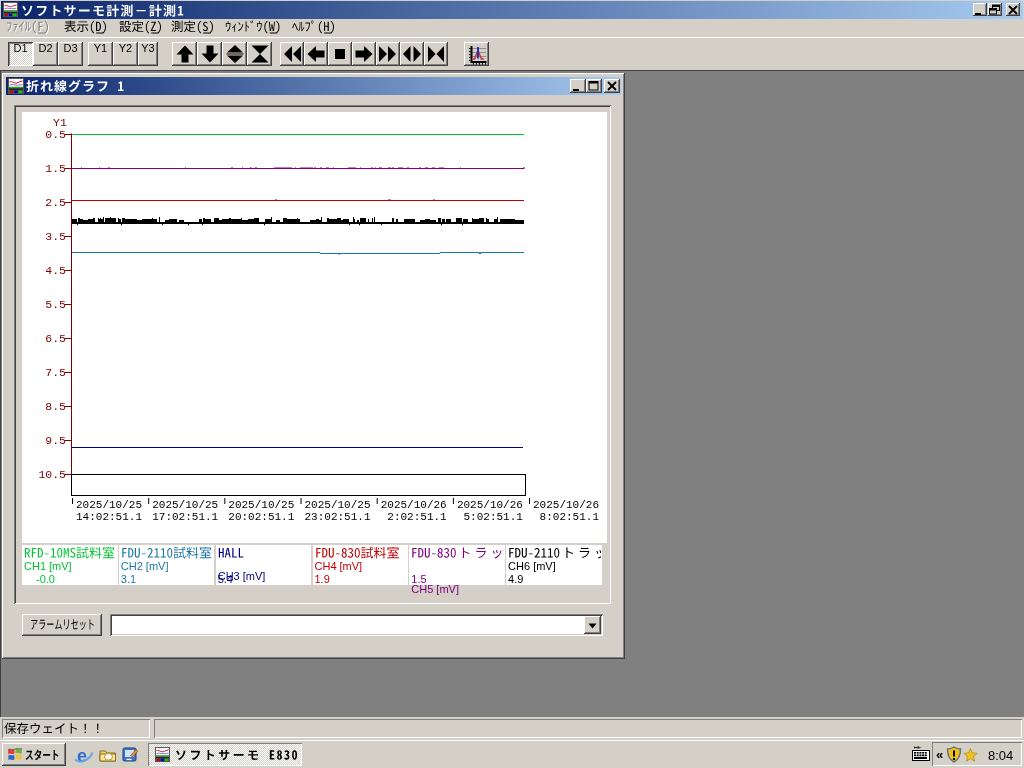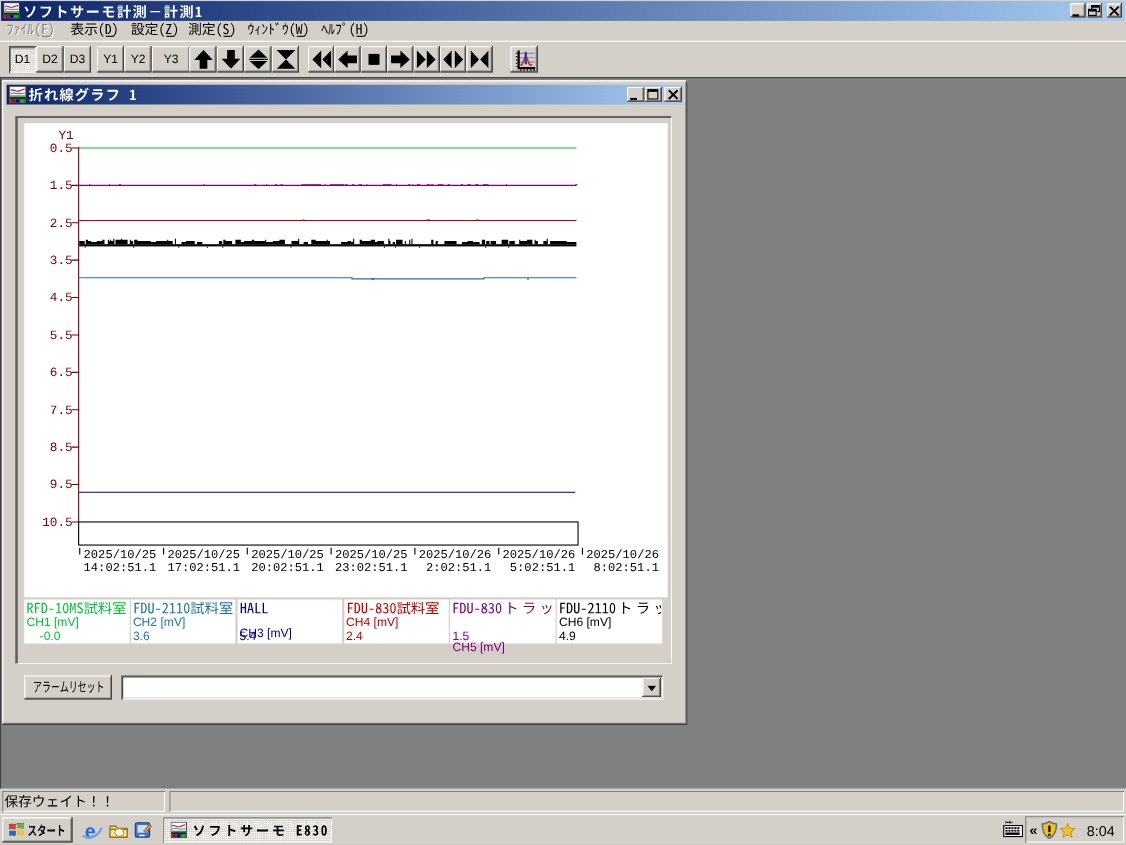--- a/index.html
+++ b/index.html
@@ -1,21 +1,21 @@
 <!DOCTYPE html>
 <html><head><meta charset="utf-8"><style>
 *{margin:0;padding:0;box-sizing:border-box}
 html,body{width:1024px;height:768px;overflow:hidden}
 body{position:relative;background:#d4d0c8;font-family:"Liberation Sans",sans-serif}
 .abs{position:absolute}
 .raised{box-shadow:inset -1px -1px 0 #404040,inset 1px 1px 0 #fff,inset -2px -2px 0 #808080,inset 2px 2px 0 #d4d0c8}
 .raised1{box-shadow:inset -1px -1px 0 #404040,inset 1px 1px 0 #fff}
 .sunk{box-shadow:inset 1px 1px 0 #808080,inset -1px -1px 0 #fff,inset 2px 2px 0 #404040,inset -2px -2px 0 #d4d0c8}
 .sunk1{box-shadow:inset 1px 1px 0 #808080,inset -1px -1px 0 #fff}
-.tbtn{position:absolute;background:#d4d0c8;box-shadow:inset -1px -1px 0 #404040,inset 1px 1px 0 #fff,inset -2px -2px 0 #808080;display:flex;align-items:center;justify-content:center}
+.tbtn{position:absolute;background:#d4d0c8;box-shadow:inset -1px -1px 0 #404040,inset 1px 1px 0 #fff,inset -2px -2px 0 #808080;display:flex;align-items:flex-start;justify-content:center}
 .tbtn.pressed{box-shadow:inset 1px 1px 0 #404040,inset -1px -1px 0 #fff,inset 2px 2px 0 #808080;background-image:conic-gradient(#fff 25%,#d4d0c8 0 50%,#fff 0 75%,#d4d0c8 0);background-size:2px 2px}
 .blab{font-size:11px;font-family:"Liberation Sans",sans-serif;color:#000}
 .mono11{position:absolute;font-family:Liberation Sans, sans-serif;font-size:11px;line-height:11px;white-space:pre}
 .cap{position:absolute;background:linear-gradient(90deg,#0a246a,#a6caf0)}
 .wbtn{position:absolute;background:#d4d0c8;box-shadow:inset -1px -1px 0 #404040,inset 1px 1px 0 #fff,inset -2px -2px 0 #808080;display:flex;align-items:center;justify-content:center}
 </style></head><body>
 <div class="cap" style="left:1px;top:1px;width:1022px;height:18px"></div>
 <svg width="15" height="15" viewBox="0 0 16 16" style="position:absolute;left:3px;top:2px">
 <rect x="0" y="0" width="16" height="16" fill="#555"></rect>
 <rect x="1" y="1" width="14" height="9" fill="#fff"></rect>
@@ -54,21 +54,21 @@
   </div>
 <div class="tbtn " style="left:58px;top:42px;width:25px;height:24px">
     <span class="blab">D3</span>
   </div>
 <div class="tbtn " style="left:88px;top:42px;width:25px;height:24px">
     <span class="blab">Y1</span>
   </div>
 <div class="tbtn " style="left:113px;top:42px;width:25px;height:24px">
     <span class="blab">Y2</span>
   </div>
-<div class="tbtn " style="left:138px;top:42px;width:35px;height:24px">
+<div class="tbtn " style="left:138px;top:42px;width:20px;height:24px">
     <span class="blab">Y3</span>
   </div>
 <div class="tbtn " style="left:172px;top:42px;width:25px;height:24px">
     <svg width="24" height="24" viewBox="0 0 24 24">
       <path d="M12 3.5 L20.5 12.5 H15.5 V20.5 H8.5 V12.5 H3.5 Z" fill="#000"></path>
     </svg>
   </div>
 <div class="tbtn " style="left:197px;top:42px;width:25px;height:24px">
     <svg width="24" height="24" viewBox="0 0 24 24">
       <path d="M12 20.5 L3.5 11.5 H8.5 V3.5 H15.5 V11.5 H20.5 Z" fill="#000"></path>
@@ -242,31 +242,31 @@
 <div style="position:absolute;left:506.1px;top:545px;width:95.6px;height:40px;background:#fff;overflow:hidden"></div>
 <svg width="94" height="13" style="position:absolute;left:23.0px;top:547px;z-index:60">
     <path transform="translate(1,10.5)" fill="#00c432" d="M2.1 -5.0V-8.6H2.8C4.0 -8.6 4.7 -8.1 4.7 -6.9C4.7 -5.6 4.0 -5.0 2.8 -5.0ZM4.8 0.0H6.1L4.2 -4.2C5.2 -4.6 5.9 -5.5 5.9 -6.9C5.9 -8.8 4.7 -9.6 3.0 -9.6H0.9V0.0H2.1V-4.0H3.0H3.1Z M7.8 0.0H9.0V-4.3H11.8V-5.3H9.0V-8.5H12.3V-9.6H7.8Z M13.8 0.0H15.4C17.7 0.0 19.0 -1.8 19.0 -4.8C19.0 -7.8 17.7 -9.6 15.4 -9.6H13.8ZM15.0 -1.0V-8.6H15.5C17.0 -8.6 17.8 -7.2 17.8 -4.8C17.8 -2.4 17.0 -1.0 15.5 -1.0Z M20.9 -3.2H24.6V-4.1H20.9Z M26.8 0.0H31.9V-1.0H30.0V-9.3H29.1C28.7 -9.0 28.1 -8.7 27.2 -8.6V-7.8H28.9V-1.0H26.8Z M35.8 0.2C37.3 0.2 38.3 -1.5 38.3 -4.7C38.3 -7.9 37.3 -9.4 35.8 -9.4C34.2 -9.4 33.2 -7.9 33.2 -4.7C33.2 -1.5 34.2 0.2 35.8 0.2ZM35.8 -0.8C34.9 -0.8 34.3 -1.9 34.3 -4.7C34.3 -7.5 34.9 -8.5 35.8 -8.5C36.6 -8.5 37.2 -7.5 37.2 -4.7C37.2 -1.9 36.6 -0.8 35.8 -0.8Z M39.7 0.0H40.7V-5.4C40.7 -6.2 40.5 -7.5 40.4 -8.3H40.5L41.0 -6.3L41.9 -2.7H42.5L43.5 -6.3L44.0 -8.3H44.0C44.0 -7.5 43.8 -6.2 43.8 -5.4V0.0H44.8V-9.6H43.6L42.6 -5.7L42.3 -4.1H42.2L41.9 -5.7L40.9 -9.6H39.7Z M48.8 0.2C50.4 0.2 51.4 -1.0 51.4 -2.4C51.4 -3.8 50.7 -4.5 49.8 -5.0L48.9 -5.6C48.0 -6.2 47.6 -6.6 47.6 -7.4C47.6 -8.2 48.2 -8.7 48.9 -8.7C49.6 -8.7 50.0 -8.3 50.5 -7.7L51.2 -8.5C50.6 -9.2 49.8 -9.7 48.9 -9.7C47.4 -9.7 46.4 -8.7 46.4 -7.3C46.4 -6.0 47.1 -5.4 48.0 -4.8L48.9 -4.2C49.7 -3.7 50.2 -3.2 50.2 -2.3C50.2 -1.5 49.6 -0.9 48.8 -0.9C48.1 -0.9 47.4 -1.4 46.9 -2.1L46.1 -1.2C46.8 -0.4 47.7 0.2 48.8 0.2Z M62.5 -10.5C63.0 -9.9 63.6 -9.2 63.8 -8.7L64.5 -9.2C64.3 -9.6 63.7 -10.3 63.2 -10.8ZM53.1 -7.0V-6.2H56.8V-7.0ZM53.1 -10.5V-9.7H56.7V-10.5ZM53.1 -5.3V-4.5H56.8V-5.3ZM52.5 -8.8V-7.9H57.1V-8.8ZM57.4 -5.6V-4.8H58.8V-1.0L57.2 -0.7L57.4 0.2C58.5 -0.1 60.0 -0.4 61.4 -0.7L61.3 -1.6L59.7 -1.2V-4.8H61.0V-5.6ZM61.4 -10.9 61.4 -8.3H57.3V-7.4H61.4C61.6 -2.3 62.0 1.0 63.5 1.1C64.0 1.1 64.4 0.6 64.7 -1.3C64.5 -1.4 64.1 -1.7 64.0 -1.9C63.9 -0.8 63.8 -0.2 63.6 -0.2C62.8 -0.2 62.4 -3.1 62.3 -7.4H64.4V-8.3H62.3V-10.9ZM53.1 -3.5V0.9H53.9V0.3H56.8V-3.5ZM53.9 -2.7H55.9V-0.5H53.9Z M65.7 -9.9C66.0 -9.0 66.4 -7.8 66.4 -7.0L67.2 -7.2C67.1 -8.0 66.8 -9.2 66.4 -10.1ZM69.9 -10.1C69.7 -9.3 69.3 -8.0 69.0 -7.2L69.7 -7.0C70.0 -7.7 70.4 -8.9 70.8 -9.9ZM71.7 -9.3C72.5 -8.9 73.4 -8.2 73.8 -7.7L74.3 -8.4C73.9 -8.9 73.0 -9.6 72.2 -10.0ZM71.0 -6.0C71.8 -5.6 72.8 -5.0 73.2 -4.5L73.7 -5.3C73.2 -5.7 72.3 -6.3 71.5 -6.7ZM65.6 -6.6V-5.6H67.4C67.0 -4.2 66.2 -2.5 65.4 -1.6C65.6 -1.3 65.8 -0.9 65.9 -0.6C66.5 -1.5 67.2 -2.9 67.7 -4.3V1.0H68.6V-4.3C69.1 -3.6 69.7 -2.6 69.9 -2.1L70.6 -2.9C70.3 -3.3 69.0 -5.0 68.6 -5.5V-5.6H70.7V-6.6H68.6V-10.9H67.7V-6.6ZM70.7 -2.6 70.9 -1.7 74.9 -2.5V1.0H75.9V-2.7L77.6 -3.0L77.4 -3.8L75.9 -3.6V-10.9H74.9V-3.4Z M86.0 -6.1C86.4 -5.8 86.9 -5.5 87.3 -5.1L82.6 -5.0C83.0 -5.6 83.4 -6.3 83.8 -6.9H88.9V-7.7H80.2V-6.9H82.6C82.3 -6.3 81.9 -5.6 81.5 -5.0L79.7 -5.0L79.8 -4.1L84.0 -4.2V-2.7H80.0V-1.8H84.0V-0.2H78.8V0.7H90.3V-0.2H85.0V-1.8H89.2V-2.7H85.0V-4.2L88.2 -4.3C88.5 -4.0 88.8 -3.8 89.0 -3.5L89.8 -4.1C89.1 -4.8 87.8 -5.9 86.7 -6.6ZM78.9 -9.9V-7.5H79.9V-9.0H89.1V-7.5H90.1V-9.9H85.0V-10.9H84.0V-9.9Z"></path>
   </svg>
 <div class="mono11" style="left:24.0px;top:561px;color:#00c432">CH1 [mV]</div>
 <div class="mono11" style="left:36px;top:574px;color:#00c432">-0.0</div>
 <svg width="94" height="13" style="position:absolute;left:119.8px;top:547px;z-index:60">
     <path transform="translate(1,10.5)" fill="#1b76a4" d="M1.3 0.0H2.5V-4.3H5.3V-5.3H2.5V-8.5H5.8V-9.6H1.3Z M7.3 0.0H8.9C11.2 0.0 12.5 -1.8 12.5 -4.8C12.5 -7.8 11.2 -9.6 8.9 -9.6H7.3ZM8.5 -1.0V-8.6H9.0C10.5 -8.6 11.3 -7.2 11.3 -4.8C11.3 -2.4 10.5 -1.0 9.0 -1.0Z M16.2 0.2C17.6 0.2 18.8 -0.6 18.8 -2.9V-9.6H17.6V-2.9C17.6 -1.4 17.0 -0.9 16.2 -0.9C15.5 -0.9 15.0 -1.4 15.0 -2.9V-9.6H13.8V-2.9C13.8 -0.6 14.8 0.2 16.2 0.2Z M20.9 -3.2H24.6V-4.1H20.9Z M26.6 0.0H31.9V-1.0H29.7C29.2 -1.0 28.7 -1.0 28.2 -0.9C30.1 -3.3 31.5 -5.0 31.5 -6.8C31.5 -8.4 30.5 -9.5 29.0 -9.5C28.0 -9.5 27.2 -8.9 26.5 -8.1L27.3 -7.4C27.7 -8.0 28.2 -8.5 28.9 -8.5C29.8 -8.5 30.3 -7.7 30.3 -6.7C30.3 -5.1 29.0 -3.4 26.6 -0.7Z M33.3 0.0H38.4V-1.0H36.5V-9.3H35.6C35.2 -9.0 34.6 -8.7 33.7 -8.6V-7.8H35.4V-1.0H33.3Z M39.8 0.0H44.9V-1.0H43.0V-9.3H42.1C41.7 -9.0 41.1 -8.7 40.2 -8.6V-7.8H41.9V-1.0H39.8Z M48.8 0.2C50.3 0.2 51.3 -1.5 51.3 -4.7C51.3 -7.9 50.3 -9.4 48.8 -9.4C47.2 -9.4 46.2 -7.9 46.2 -4.7C46.2 -1.5 47.2 0.2 48.8 0.2ZM48.8 -0.8C47.9 -0.8 47.3 -1.9 47.3 -4.7C47.3 -7.5 47.9 -8.5 48.8 -8.5C49.6 -8.5 50.2 -7.5 50.2 -4.7C50.2 -1.9 49.6 -0.8 48.8 -0.8Z M62.5 -10.5C63.0 -9.9 63.6 -9.2 63.8 -8.7L64.5 -9.2C64.3 -9.6 63.7 -10.3 63.2 -10.8ZM53.1 -7.0V-6.2H56.8V-7.0ZM53.1 -10.5V-9.7H56.7V-10.5ZM53.1 -5.3V-4.5H56.8V-5.3ZM52.5 -8.8V-7.9H57.1V-8.8ZM57.4 -5.6V-4.8H58.8V-1.0L57.2 -0.7L57.4 0.2C58.5 -0.1 60.0 -0.4 61.4 -0.7L61.3 -1.6L59.7 -1.2V-4.8H61.0V-5.6ZM61.4 -10.9 61.4 -8.3H57.3V-7.4H61.4C61.6 -2.3 62.0 1.0 63.5 1.1C64.0 1.1 64.4 0.6 64.7 -1.3C64.5 -1.4 64.1 -1.7 64.0 -1.9C63.9 -0.8 63.8 -0.2 63.6 -0.2C62.8 -0.2 62.4 -3.1 62.3 -7.4H64.4V-8.3H62.3V-10.9ZM53.1 -3.5V0.9H53.9V0.3H56.8V-3.5ZM53.9 -2.7H55.9V-0.5H53.9Z M65.7 -9.9C66.0 -9.0 66.4 -7.8 66.4 -7.0L67.2 -7.2C67.1 -8.0 66.8 -9.2 66.4 -10.1ZM69.9 -10.1C69.7 -9.3 69.3 -8.0 69.0 -7.2L69.7 -7.0C70.0 -7.7 70.4 -8.9 70.8 -9.9ZM71.7 -9.3C72.5 -8.9 73.4 -8.2 73.8 -7.7L74.3 -8.4C73.9 -8.9 73.0 -9.6 72.2 -10.0ZM71.0 -6.0C71.8 -5.6 72.8 -5.0 73.2 -4.5L73.7 -5.3C73.2 -5.7 72.3 -6.3 71.5 -6.7ZM65.6 -6.6V-5.6H67.4C67.0 -4.2 66.2 -2.5 65.4 -1.6C65.6 -1.3 65.8 -0.9 65.9 -0.6C66.5 -1.5 67.2 -2.9 67.7 -4.3V1.0H68.6V-4.3C69.1 -3.6 69.7 -2.6 69.9 -2.1L70.6 -2.9C70.3 -3.3 69.0 -5.0 68.6 -5.5V-5.6H70.7V-6.6H68.6V-10.9H67.7V-6.6ZM70.7 -2.6 70.9 -1.7 74.9 -2.5V1.0H75.9V-2.7L77.6 -3.0L77.4 -3.8L75.9 -3.6V-10.9H74.9V-3.4Z M86.0 -6.1C86.4 -5.8 86.9 -5.5 87.3 -5.1L82.6 -5.0C83.0 -5.6 83.4 -6.3 83.8 -6.9H88.9V-7.7H80.2V-6.9H82.6C82.3 -6.3 81.9 -5.6 81.5 -5.0L79.7 -5.0L79.8 -4.1L84.0 -4.2V-2.7H80.0V-1.8H84.0V-0.2H78.8V0.7H90.3V-0.2H85.0V-1.8H89.2V-2.7H85.0V-4.2L88.2 -4.3C88.5 -4.0 88.8 -3.8 89.0 -3.5L89.8 -4.1C89.1 -4.8 87.8 -5.9 86.7 -6.6ZM78.9 -9.9V-7.5H79.9V-9.0H89.1V-7.5H90.1V-9.9H85.0V-10.9H84.0V-9.9Z"></path>
   </svg>
 <div class="mono11" style="left:120.8px;top:561px;color:#1b76a4">CH2 [mV]</div>
-<div class="mono11" style="left:120.8px;top:574px;color:#1b76a4">3.6</div>
+<div class="mono11" style="left:120.8px;top:574px;color:#1b76a4">3.1</div>
 <svg width="94" height="13" style="position:absolute;left:216.7px;top:547px;z-index:60">
     <path transform="translate(1,10.5)" fill="#000080" d="M0.8 0.0H2.0V-4.5H4.5V0.0H5.7V-9.6H4.5V-5.6H2.0V-9.6H0.8Z M6.8 0.0H7.9L8.5 -2.9H10.9L11.6 0.0H12.7L10.6 -9.6H8.9ZM8.7 -3.9 9.0 -5.3C9.3 -6.4 9.5 -7.4 9.7 -8.6H9.8C10.0 -7.4 10.2 -6.4 10.4 -5.3L10.7 -3.9Z M14.3 0.0H18.9V-1.0H15.5V-9.6H14.3Z M20.8 0.0H25.4V-1.0H22.0V-9.6H20.8Z"></path>
   </svg>
 <div class="mono11" style="left:217.7px;top:571px;color:#000080">CH3 [mV]</div>
 <div class="mono11" style="left:217.7px;top:574px;color:#000080">5.4</div>
 <svg width="94" height="13" style="position:absolute;left:313.5px;top:547px;z-index:60">
     <path transform="translate(1,10.5)" fill="#c00000" d="M1.3 0.0H2.5V-4.3H5.3V-5.3H2.5V-8.5H5.8V-9.6H1.3Z M7.3 0.0H8.9C11.2 0.0 12.5 -1.8 12.5 -4.8C12.5 -7.8 11.2 -9.6 8.9 -9.6H7.3ZM8.5 -1.0V-8.6H9.0C10.5 -8.6 11.3 -7.2 11.3 -4.8C11.3 -2.4 10.5 -1.0 9.0 -1.0Z M16.2 0.2C17.6 0.2 18.8 -0.6 18.8 -2.9V-9.6H17.6V-2.9C17.6 -1.4 17.0 -0.9 16.2 -0.9C15.5 -0.9 15.0 -1.4 15.0 -2.9V-9.6H13.8V-2.9C13.8 -0.6 14.8 0.2 16.2 0.2Z M20.9 -3.2H24.6V-4.1H20.9Z M29.3 0.2C30.9 0.2 31.9 -0.9 31.9 -2.2C31.9 -3.5 31.2 -4.1 30.5 -4.7V-4.7C31.0 -5.3 31.6 -6.1 31.6 -7.1C31.6 -8.4 30.7 -9.4 29.3 -9.4C27.9 -9.4 27.0 -8.5 27.0 -7.1C27.0 -6.2 27.5 -5.4 28.1 -4.9V-4.9C27.3 -4.4 26.6 -3.6 26.6 -2.3C26.6 -0.9 27.7 0.2 29.3 0.2ZM29.7 -5.1C28.8 -5.6 28.1 -6.2 28.1 -7.2C28.1 -8.0 28.6 -8.6 29.3 -8.6C30.0 -8.6 30.5 -7.9 30.5 -7.0C30.5 -6.3 30.2 -5.7 29.7 -5.1ZM29.3 -0.7C28.3 -0.7 27.7 -1.4 27.7 -2.4C27.7 -3.3 28.2 -4.0 28.8 -4.4C29.8 -3.9 30.7 -3.4 30.7 -2.2C30.7 -1.3 30.2 -0.7 29.3 -0.7Z M35.6 0.2C37.0 0.2 38.2 -0.8 38.2 -2.4C38.2 -3.7 37.4 -4.6 36.5 -4.8V-4.9C37.3 -5.3 37.9 -6.0 37.9 -7.1C37.9 -8.6 37.0 -9.4 35.6 -9.4C34.6 -9.4 33.8 -9.0 33.2 -8.3L33.9 -7.5C34.3 -8.1 34.9 -8.5 35.5 -8.5C36.3 -8.5 36.8 -7.9 36.8 -7.0C36.8 -6.1 36.2 -5.3 34.6 -5.3V-4.4C36.4 -4.4 37.0 -3.6 37.0 -2.5C37.0 -1.4 36.3 -0.8 35.5 -0.8C34.6 -0.8 34.0 -1.3 33.5 -1.9L32.9 -1.1C33.4 -0.5 34.3 0.2 35.6 0.2Z M42.2 0.2C43.8 0.2 44.8 -1.5 44.8 -4.7C44.8 -7.9 43.8 -9.4 42.2 -9.4C40.7 -9.4 39.7 -7.9 39.7 -4.7C39.7 -1.5 40.7 0.2 42.2 0.2ZM42.2 -0.8C41.4 -0.8 40.8 -1.9 40.8 -4.7C40.8 -7.5 41.4 -8.5 42.2 -8.5C43.1 -8.5 43.7 -7.5 43.7 -4.7C43.7 -1.9 43.1 -0.8 42.2 -0.8Z M56.0 -10.5C56.5 -9.9 57.1 -9.2 57.3 -8.7L58.0 -9.2C57.8 -9.6 57.2 -10.3 56.7 -10.8ZM46.6 -7.0V-6.2H50.3V-7.0ZM46.6 -10.5V-9.7H50.2V-10.5ZM46.6 -5.3V-4.5H50.3V-5.3ZM46.0 -8.8V-7.9H50.6V-8.8ZM50.9 -5.6V-4.8H52.3V-1.0L50.7 -0.7L50.9 0.2C52.0 -0.1 53.5 -0.4 54.9 -0.7L54.8 -1.6L53.2 -1.2V-4.8H54.5V-5.6ZM54.9 -10.9 54.9 -8.3H50.8V-7.4H54.9C55.1 -2.3 55.5 1.0 57.0 1.1C57.5 1.1 57.9 0.6 58.2 -1.3C58.0 -1.4 57.6 -1.7 57.5 -1.9C57.4 -0.8 57.3 -0.2 57.1 -0.2C56.3 -0.2 55.9 -3.1 55.8 -7.4H57.9V-8.3H55.8V-10.9ZM46.6 -3.5V0.9H47.4V0.3H50.3V-3.5ZM47.4 -2.7H49.4V-0.5H47.4Z M59.2 -9.9C59.5 -9.0 59.9 -7.8 59.9 -7.0L60.7 -7.2C60.6 -8.0 60.3 -9.2 59.9 -10.1ZM63.4 -10.1C63.2 -9.3 62.8 -8.0 62.5 -7.2L63.2 -7.0C63.5 -7.7 63.9 -8.9 64.3 -9.9ZM65.2 -9.3C66.0 -8.9 66.9 -8.2 67.3 -7.7L67.8 -8.4C67.4 -8.9 66.5 -9.6 65.7 -10.0ZM64.5 -6.0C65.3 -5.6 66.3 -5.0 66.7 -4.5L67.2 -5.3C66.7 -5.7 65.8 -6.3 65.0 -6.7ZM59.1 -6.6V-5.6H60.9C60.5 -4.2 59.7 -2.5 58.9 -1.6C59.1 -1.3 59.3 -0.9 59.4 -0.6C60.0 -1.5 60.7 -2.9 61.2 -4.3V1.0H62.1V-4.3C62.6 -3.6 63.2 -2.6 63.4 -2.1L64.1 -2.9C63.8 -3.3 62.5 -5.0 62.1 -5.5V-5.6H64.2V-6.6H62.1V-10.9H61.2V-6.6ZM64.2 -2.6 64.4 -1.7 68.4 -2.5V1.0H69.4V-2.7L71.1 -3.0L70.9 -3.8L69.4 -3.6V-10.9H68.4V-3.4Z M79.5 -6.1C79.9 -5.8 80.4 -5.5 80.8 -5.1L76.1 -5.0C76.5 -5.6 76.9 -6.3 77.3 -6.9H82.4V-7.7H73.7V-6.9H76.1C75.8 -6.3 75.4 -5.6 75.0 -5.0L73.2 -5.0L73.3 -4.1L77.5 -4.2V-2.7H73.5V-1.8H77.5V-0.2H72.3V0.7H83.8V-0.2H78.5V-1.8H82.7V-2.7H78.5V-4.2L81.7 -4.3C82.0 -4.0 82.3 -3.8 82.5 -3.5L83.3 -4.1C82.6 -4.8 81.3 -5.9 80.2 -6.6ZM72.4 -9.9V-7.5H73.4V-9.0H82.6V-7.5H83.6V-9.9H78.5V-10.9H77.5V-9.9Z"></path>
   </svg>
 <div class="mono11" style="left:314.5px;top:561px;color:#c00000">CH4 [mV]</div>
-<div class="mono11" style="left:314.5px;top:574px;color:#c00000">2.4</div>
+<div class="mono11" style="left:314.5px;top:574px;color:#c00000">1.9</div>
 <svg width="94" height="13" style="position:absolute;left:410.3px;top:547px;z-index:60">
     <path transform="translate(1,10.5)" fill="#800080" d="M1.3 0.0H2.5V-4.3H5.3V-5.3H2.5V-8.5H5.8V-9.6H1.3Z M7.3 0.0H8.9C11.2 0.0 12.5 -1.8 12.5 -4.8C12.5 -7.8 11.2 -9.6 8.9 -9.6H7.3ZM8.5 -1.0V-8.6H9.0C10.5 -8.6 11.3 -7.2 11.3 -4.8C11.3 -2.4 10.5 -1.0 9.0 -1.0Z M16.2 0.2C17.6 0.2 18.8 -0.6 18.8 -2.9V-9.6H17.6V-2.9C17.6 -1.4 17.0 -0.9 16.2 -0.9C15.5 -0.9 15.0 -1.4 15.0 -2.9V-9.6H13.8V-2.9C13.8 -0.6 14.8 0.2 16.2 0.2Z M20.9 -3.2H24.6V-4.1H20.9Z M29.3 0.2C30.9 0.2 31.9 -0.9 31.9 -2.2C31.9 -3.5 31.2 -4.1 30.5 -4.7V-4.7C31.0 -5.3 31.6 -6.1 31.6 -7.1C31.6 -8.4 30.7 -9.4 29.3 -9.4C27.9 -9.4 27.0 -8.5 27.0 -7.1C27.0 -6.2 27.5 -5.4 28.1 -4.9V-4.9C27.3 -4.4 26.6 -3.6 26.6 -2.3C26.6 -0.9 27.7 0.2 29.3 0.2ZM29.7 -5.1C28.8 -5.6 28.1 -6.2 28.1 -7.2C28.1 -8.0 28.6 -8.6 29.3 -8.6C30.0 -8.6 30.5 -7.9 30.5 -7.0C30.5 -6.3 30.2 -5.7 29.7 -5.1ZM29.3 -0.7C28.3 -0.7 27.7 -1.4 27.7 -2.4C27.7 -3.3 28.2 -4.0 28.8 -4.4C29.8 -3.9 30.7 -3.4 30.7 -2.2C30.7 -1.3 30.2 -0.7 29.3 -0.7Z M35.6 0.2C37.0 0.2 38.2 -0.8 38.2 -2.4C38.2 -3.7 37.4 -4.6 36.5 -4.8V-4.9C37.3 -5.3 37.9 -6.0 37.9 -7.1C37.9 -8.6 37.0 -9.4 35.6 -9.4C34.6 -9.4 33.8 -9.0 33.2 -8.3L33.9 -7.5C34.3 -8.1 34.9 -8.5 35.5 -8.5C36.3 -8.5 36.8 -7.9 36.8 -7.0C36.8 -6.1 36.2 -5.3 34.6 -5.3V-4.4C36.4 -4.4 37.0 -3.6 37.0 -2.5C37.0 -1.4 36.3 -0.8 35.5 -0.8C34.6 -0.8 34.0 -1.3 33.5 -1.9L32.9 -1.1C33.4 -0.5 34.3 0.2 35.6 0.2Z M42.2 0.2C43.8 0.2 44.8 -1.5 44.8 -4.7C44.8 -7.9 43.8 -9.4 42.2 -9.4C40.7 -9.4 39.7 -7.9 39.7 -4.7C39.7 -1.5 40.7 0.2 42.2 0.2ZM42.2 -0.8C41.4 -0.8 40.8 -1.9 40.8 -4.7C40.8 -7.5 41.4 -8.5 42.2 -8.5C43.1 -8.5 43.7 -7.5 43.7 -4.7C43.7 -1.9 43.1 -0.8 42.2 -0.8Z"></path>
     <path transform="translate(48.5,10.5)" fill="#800080" d="M4.4 -1.1C4.4 -0.7 4.4 -0.0 4.3 0.4H5.6C5.5 -0.0 5.5 -0.7 5.5 -1.1L5.5 -5.4C6.9 -5.0 9.2 -4.1 10.6 -3.3L11.0 -4.4C9.6 -5.1 7.2 -6.1 5.5 -6.6V-8.7C5.5 -9.1 5.5 -9.7 5.6 -10.1H4.3C4.4 -9.7 4.4 -9.1 4.4 -8.7C4.4 -7.6 4.4 -1.9 4.4 -1.1Z M19.0 -9.7V-8.6C19.4 -8.6 19.8 -8.6 20.2 -8.6C20.9 -8.6 24.5 -8.6 25.3 -8.6C25.7 -8.6 26.2 -8.6 26.5 -8.6V-9.7C26.2 -9.6 25.7 -9.6 25.3 -9.6C24.5 -9.6 20.9 -9.6 20.2 -9.6C19.8 -9.6 19.3 -9.6 19.0 -9.7ZM27.4 -6.3 26.7 -6.7C26.5 -6.6 26.3 -6.6 26.0 -6.6C25.3 -6.6 19.8 -6.6 19.1 -6.6C18.8 -6.6 18.3 -6.6 17.8 -6.7V-5.6C18.3 -5.6 18.8 -5.6 19.1 -5.6C19.9 -5.6 25.4 -5.6 26.0 -5.6C25.8 -4.7 25.3 -3.6 24.5 -2.8C23.4 -1.6 21.7 -0.8 19.9 -0.4L20.7 0.5C22.3 0.1 24.0 -0.7 25.3 -2.2C26.3 -3.2 26.9 -4.6 27.2 -5.9C27.3 -6.0 27.3 -6.1 27.4 -6.3Z M38.3 -7.5 37.3 -7.2C37.6 -6.6 38.2 -4.9 38.3 -4.3L39.3 -4.7C39.1 -5.3 38.5 -7.0 38.3 -7.5ZM43.0 -6.8 41.9 -7.1C41.7 -5.4 41.0 -3.8 40.1 -2.7C39.0 -1.3 37.4 -0.3 35.8 0.1L36.7 1.0C38.2 0.4 39.7 -0.6 40.9 -2.1C41.9 -3.3 42.4 -4.7 42.8 -6.1C42.8 -6.3 42.9 -6.5 43.0 -6.8ZM35.3 -6.8 34.3 -6.5C34.5 -6.0 35.3 -4.2 35.5 -3.5L36.4 -3.9C36.2 -4.6 35.5 -6.3 35.3 -6.8Z M58.5 -9.3C58.5 -9.8 58.9 -10.2 59.3 -10.2C59.8 -10.2 60.2 -9.8 60.2 -9.3C60.2 -8.9 59.8 -8.5 59.3 -8.5C58.9 -8.5 58.5 -8.9 58.5 -9.3ZM57.9 -9.3C57.9 -9.2 57.9 -9.0 57.9 -8.9L57.5 -8.9C56.9 -8.9 51.7 -8.9 51.0 -8.9C50.6 -8.9 50.1 -8.9 49.7 -9.0V-7.8C50.0 -7.9 50.5 -7.9 51.0 -7.9C51.7 -7.9 56.9 -7.9 57.6 -7.9C57.5 -6.6 56.9 -4.8 55.9 -3.6C54.9 -2.2 53.4 -1.1 50.9 -0.5L51.7 0.5C54.1 -0.3 55.7 -1.5 56.9 -3.0C57.9 -4.4 58.5 -6.4 58.8 -7.8L58.8 -8.0C59.0 -7.9 59.2 -7.9 59.3 -7.9C60.1 -7.9 60.8 -8.5 60.8 -9.3C60.8 -10.1 60.1 -10.8 59.3 -10.8C58.5 -10.8 57.9 -10.1 57.9 -9.3Z"></path>
   </svg>
 <div class="mono11" style="left:411.3px;top:584px;color:#800080">CH5 [mV]</div>
 <div class="mono11" style="left:411.3px;top:574px;color:#800080">1.5</div>
 <svg width="94" height="13" style="position:absolute;left:507.1px;top:547px;z-index:60">
     <path transform="translate(1,10.5)" fill="#000000" d="M1.3 0.0H2.5V-4.3H5.3V-5.3H2.5V-8.5H5.8V-9.6H1.3Z M7.3 0.0H8.9C11.2 0.0 12.5 -1.8 12.5 -4.8C12.5 -7.8 11.2 -9.6 8.9 -9.6H7.3ZM8.5 -1.0V-8.6H9.0C10.5 -8.6 11.3 -7.2 11.3 -4.8C11.3 -2.4 10.5 -1.0 9.0 -1.0Z M16.2 0.2C17.6 0.2 18.8 -0.6 18.8 -2.9V-9.6H17.6V-2.9C17.6 -1.4 17.0 -0.9 16.2 -0.9C15.5 -0.9 15.0 -1.4 15.0 -2.9V-9.6H13.8V-2.9C13.8 -0.6 14.8 0.2 16.2 0.2Z M20.9 -3.2H24.6V-4.1H20.9Z M26.6 0.0H31.9V-1.0H29.7C29.2 -1.0 28.7 -1.0 28.2 -0.9C30.1 -3.3 31.5 -5.0 31.5 -6.8C31.5 -8.4 30.5 -9.5 29.0 -9.5C28.0 -9.5 27.2 -8.9 26.5 -8.1L27.3 -7.4C27.7 -8.0 28.2 -8.5 28.9 -8.5C29.8 -8.5 30.3 -7.7 30.3 -6.7C30.3 -5.1 29.0 -3.4 26.6 -0.7Z M33.3 0.0H38.4V-1.0H36.5V-9.3H35.6C35.2 -9.0 34.6 -8.7 33.7 -8.6V-7.8H35.4V-1.0H33.3Z M39.8 0.0H44.9V-1.0H43.0V-9.3H42.1C41.7 -9.0 41.1 -8.7 40.2 -8.6V-7.8H41.9V-1.0H39.8Z M48.8 0.2C50.3 0.2 51.3 -1.5 51.3 -4.7C51.3 -7.9 50.3 -9.4 48.8 -9.4C47.2 -9.4 46.2 -7.9 46.2 -4.7C46.2 -1.5 47.2 0.2 48.8 0.2ZM48.8 -0.8C47.9 -0.8 47.3 -1.9 47.3 -4.7C47.3 -7.5 47.9 -8.5 48.8 -8.5C49.6 -8.5 50.2 -7.5 50.2 -4.7C50.2 -1.9 49.6 -0.8 48.8 -0.8Z"></path>
     <path transform="translate(55.0,10.5)" fill="#000000" d="M4.4 -1.1C4.4 -0.7 4.4 -0.0 4.3 0.4H5.6C5.5 -0.0 5.5 -0.7 5.5 -1.1L5.5 -5.4C6.9 -5.0 9.2 -4.1 10.6 -3.3L11.0 -4.4C9.6 -5.1 7.2 -6.1 5.5 -6.6V-8.7C5.5 -9.1 5.5 -9.7 5.6 -10.1H4.3C4.4 -9.7 4.4 -9.1 4.4 -8.7C4.4 -7.6 4.4 -1.9 4.4 -1.1Z M19.0 -9.7V-8.6C19.4 -8.6 19.8 -8.6 20.2 -8.6C20.9 -8.6 24.5 -8.6 25.3 -8.6C25.7 -8.6 26.2 -8.6 26.5 -8.6V-9.7C26.2 -9.6 25.7 -9.6 25.3 -9.6C24.5 -9.6 20.9 -9.6 20.2 -9.6C19.8 -9.6 19.3 -9.6 19.0 -9.7ZM27.4 -6.3 26.7 -6.7C26.5 -6.6 26.3 -6.6 26.0 -6.6C25.3 -6.6 19.8 -6.6 19.1 -6.6C18.8 -6.6 18.3 -6.6 17.8 -6.7V-5.6C18.3 -5.6 18.8 -5.6 19.1 -5.6C19.9 -5.6 25.4 -5.6 26.0 -5.6C25.8 -4.7 25.3 -3.6 24.5 -2.8C23.4 -1.6 21.7 -0.8 19.9 -0.4L20.7 0.5C22.3 0.1 24.0 -0.7 25.3 -2.2C26.3 -3.2 26.9 -4.6 27.2 -5.9C27.3 -6.0 27.3 -6.1 27.4 -6.3Z M38.3 -7.5 37.3 -7.2C37.6 -6.6 38.2 -4.9 38.3 -4.3L39.3 -4.7C39.1 -5.3 38.5 -7.0 38.3 -7.5ZM43.0 -6.8 41.9 -7.1C41.7 -5.4 41.0 -3.8 40.1 -2.7C39.0 -1.3 37.4 -0.3 35.8 0.1L36.7 1.0C38.2 0.4 39.7 -0.6 40.9 -2.1C41.9 -3.3 42.4 -4.7 42.8 -6.1C42.8 -6.3 42.9 -6.5 43.0 -6.8ZM35.3 -6.8 34.3 -6.5C34.5 -6.0 35.3 -4.2 35.5 -3.5L36.4 -3.9C36.2 -4.6 35.5 -6.3 35.3 -6.8Z M58.5 -9.3C58.5 -9.8 58.9 -10.2 59.3 -10.2C59.8 -10.2 60.2 -9.8 60.2 -9.3C60.2 -8.9 59.8 -8.5 59.3 -8.5C58.9 -8.5 58.5 -8.9 58.5 -9.3ZM57.9 -9.3C57.9 -9.2 57.9 -9.0 57.9 -8.9L57.5 -8.9C56.9 -8.9 51.7 -8.9 51.0 -8.9C50.6 -8.9 50.1 -8.9 49.7 -9.0V-7.8C50.0 -7.9 50.5 -7.9 51.0 -7.9C51.7 -7.9 56.9 -7.9 57.6 -7.9C57.5 -6.6 56.9 -4.8 55.9 -3.6C54.9 -2.2 53.4 -1.1 50.9 -0.5L51.7 0.5C54.1 -0.3 55.7 -1.5 56.9 -3.0C57.9 -4.4 58.5 -6.4 58.8 -7.8L58.8 -8.0C59.0 -7.9 59.2 -7.9 59.3 -7.9C60.1 -7.9 60.8 -8.5 60.8 -9.3C60.8 -10.1 60.1 -10.8 59.3 -10.8C58.5 -10.8 57.9 -10.1 57.9 -9.3Z"></path>
   </svg>

